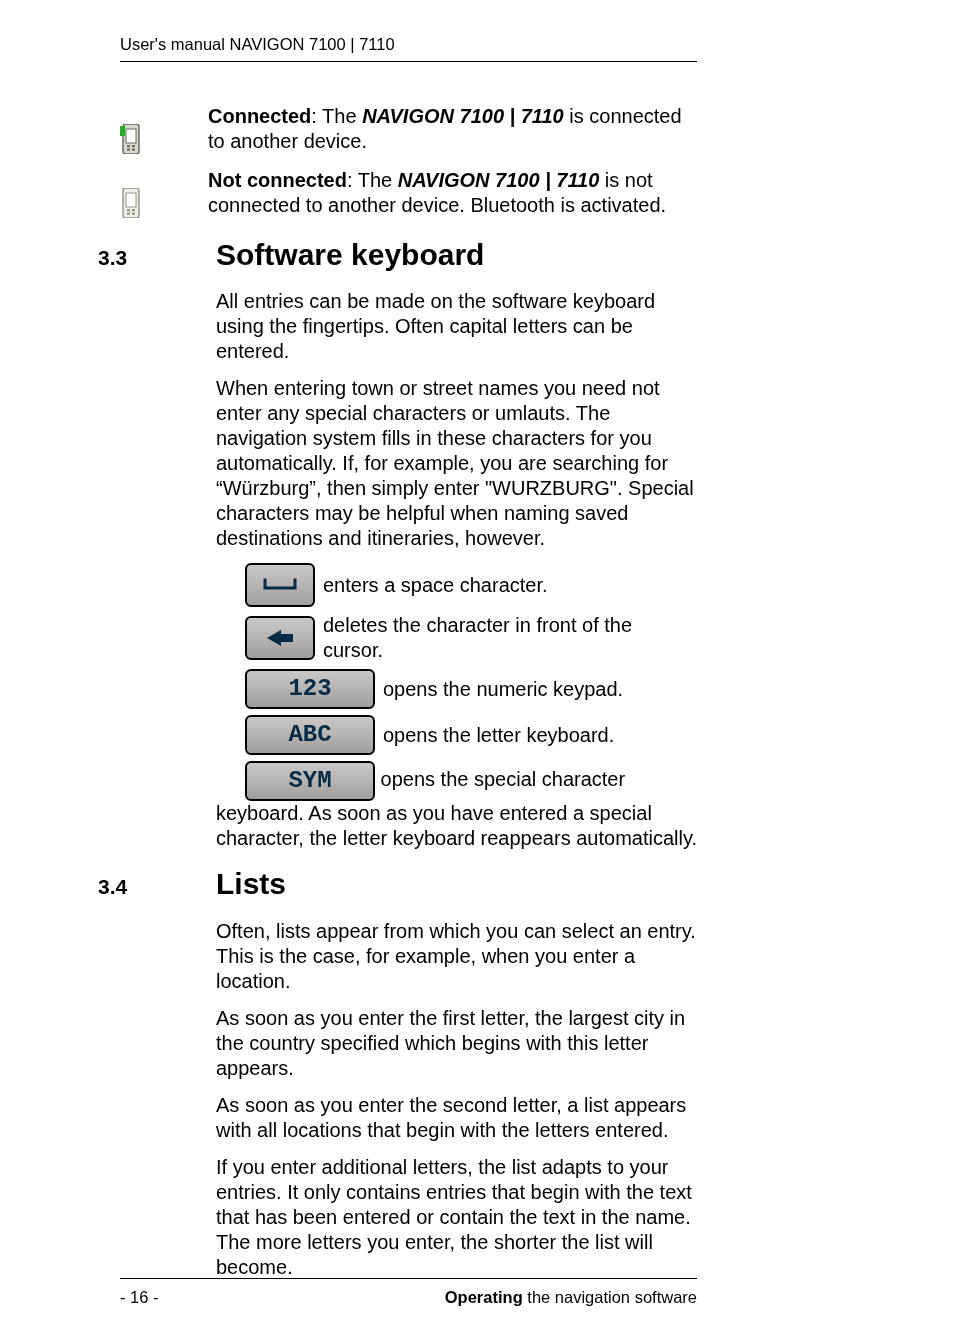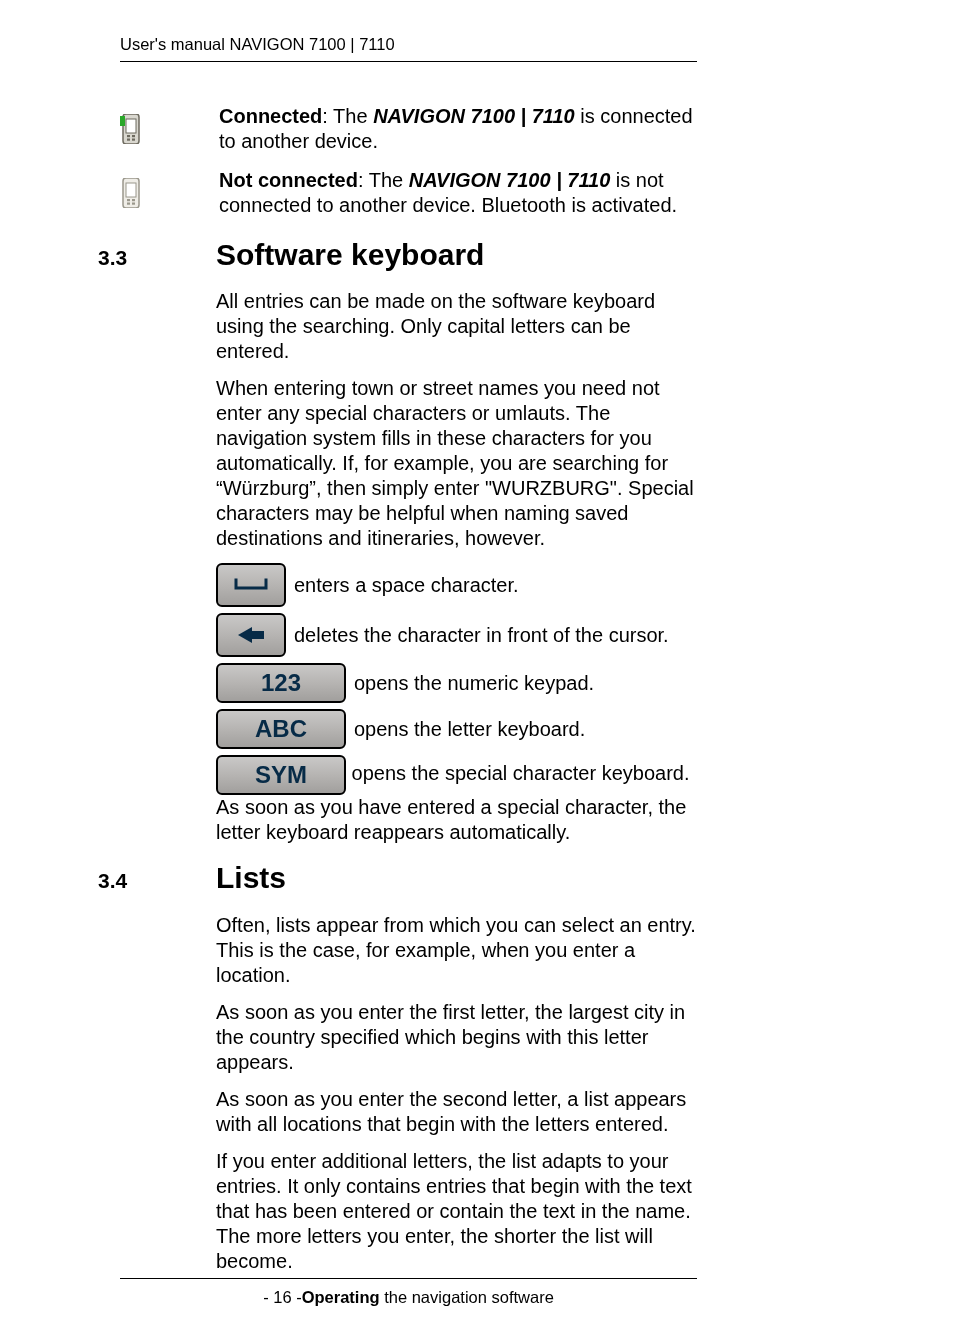--- a/index.html
+++ b/index.html
@@ -26,23 +26,22 @@
     color: #000;
     padding-bottom: 6px;
   }
   .hr {
     border: none;
     border-top: 1.5px solid #000;
     margin: 0 0 42px 0;
   }
   .icon-row {
     display: flex;
-    align-items: center;
+    align-items: flex-end;
     margin-bottom: 14px;
-    gap: 11px;
   }
   .icon-cell {
     width: 64px;
     flex: 0 0 64px;
     padding-top: 0;
   }
   .icon-cell svg {
     display: block;
   }
   .icon-text {
@@ -95,24 +94,25 @@
   }
 
   .kbtn {
     display: inline-flex;
     align-items: center;
     justify-content: center;
     border: 2px solid #000;
     border-radius: 6px;
     background: linear-gradient(to bottom, #c9c8c7 0%, #b6b4b2 50%, #a19f9d 100%);
     box-sizing: border-box;
-    font-family: Liberation Sans, sans-serif;
+    font-family: Liberation Mono, monospace;
     font-weight: bold;
     color: #072b47;
     text-align: center;
+    margin-left: 29px;
   }
   .kbtn.small {
     width: 70px;
     height: 44px;
     font-size: 22px;
   }
   .kbtn.wide {
     width: 130px;
     height: 40px;
     font-size: 24px;
@@ -124,21 +124,21 @@
     left: 120px;
     right: 104px;
   }
   .footer-hr {
     border: none;
     border-top: 1.5px solid #000;
     margin: 0 0 8px 0;
   }
   .footer-row {
     display: flex;
-    justify-content: center;
+    justify-content: space-between;
     font-size: 16.5px;
   }
 </style>
 </head>
 <body>
 
 <div class="page">
 
   <div class="header-line">User's manual NAVIGON 7100 | 7110</div>
   <hr class="hr">
@@ -175,21 +175,21 @@
       <span class="bold">Not connected</span><span>: The </span><span class="bold-italic">NAVIGON 7100 | 7110</span><span> is not connected to another device. Bluetooth is activated.</span>
     </div>
   </div>
 
   <div class="h2-row">
     <div class="h2-num">3.3</div>
     <div class="h2-title">Software keyboard</div>
   </div>
 
   <div class="body-block">
-    <p class="para">All entries can be made on the software keyboard using the searching. Only capital letters can be entered.</p>
+    <p class="para">All entries can be made on the software keyboard using the fingertips. Often capital letters can be entered.</p>
     <p class="para">When entering town or street names you need not enter any special characters or umlauts. The navigation system fills in these characters for you automatically. If, for example, you are searching for “Würzburg”, then simply enter "WURZBURG". Special characters may be helpful when naming saved destinations and itineraries, however.</p>
   </div>
 
 
   <div class="body-block">
 
     <div class="key-line">
       <span class="kbtn-wrap">
         <span class="kbtn small">
           <svg width="34" height="14" viewBox="0 0 34 14">

